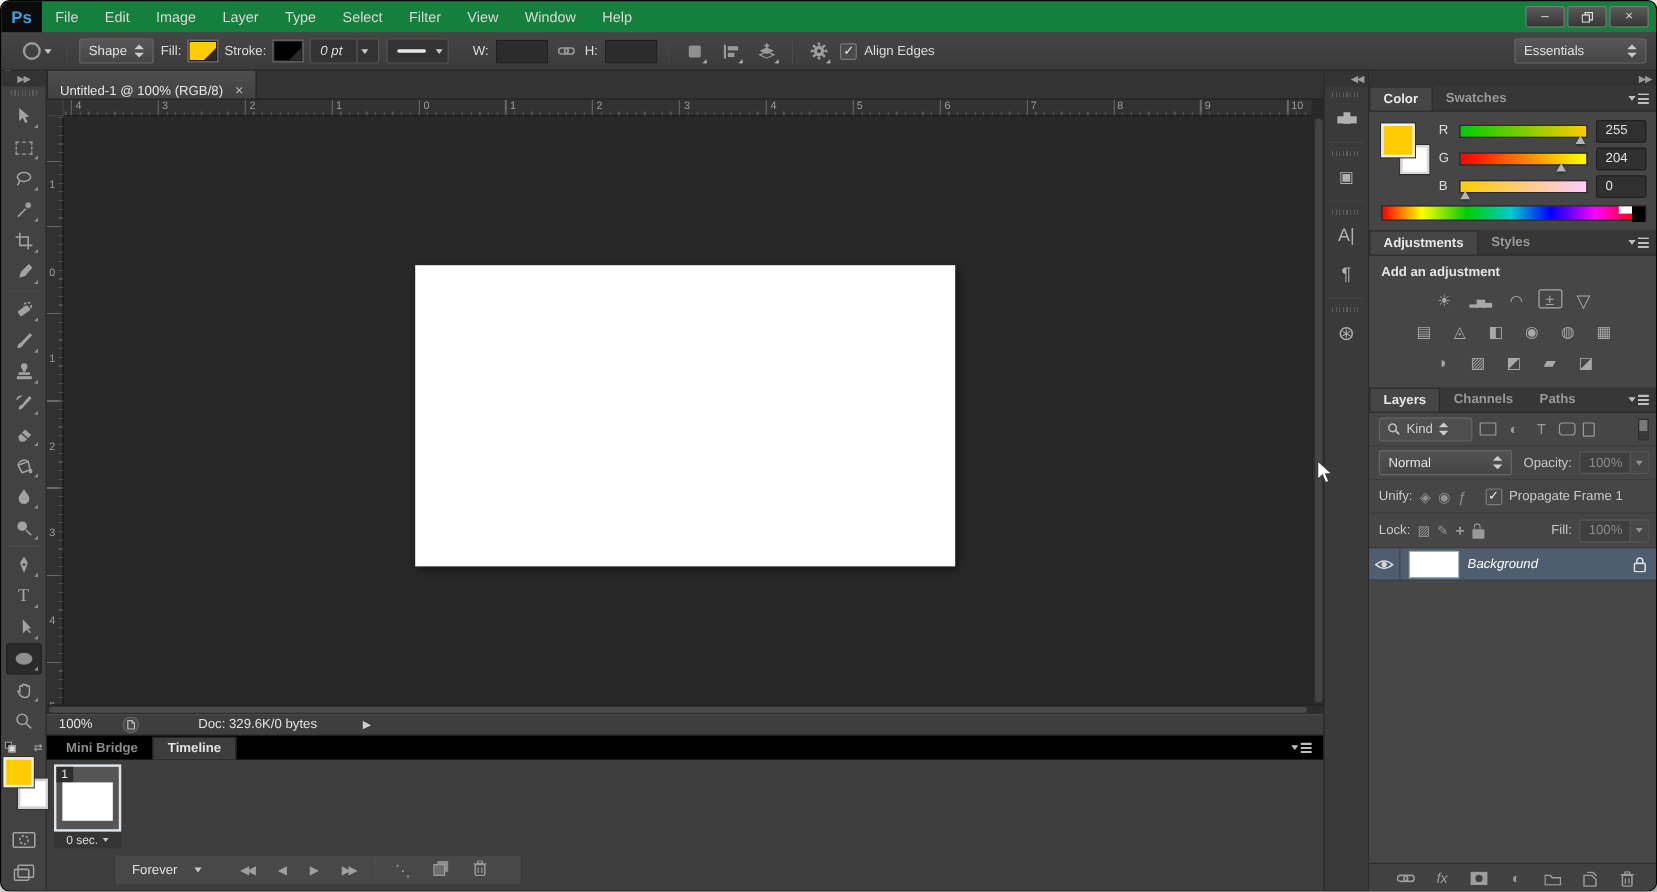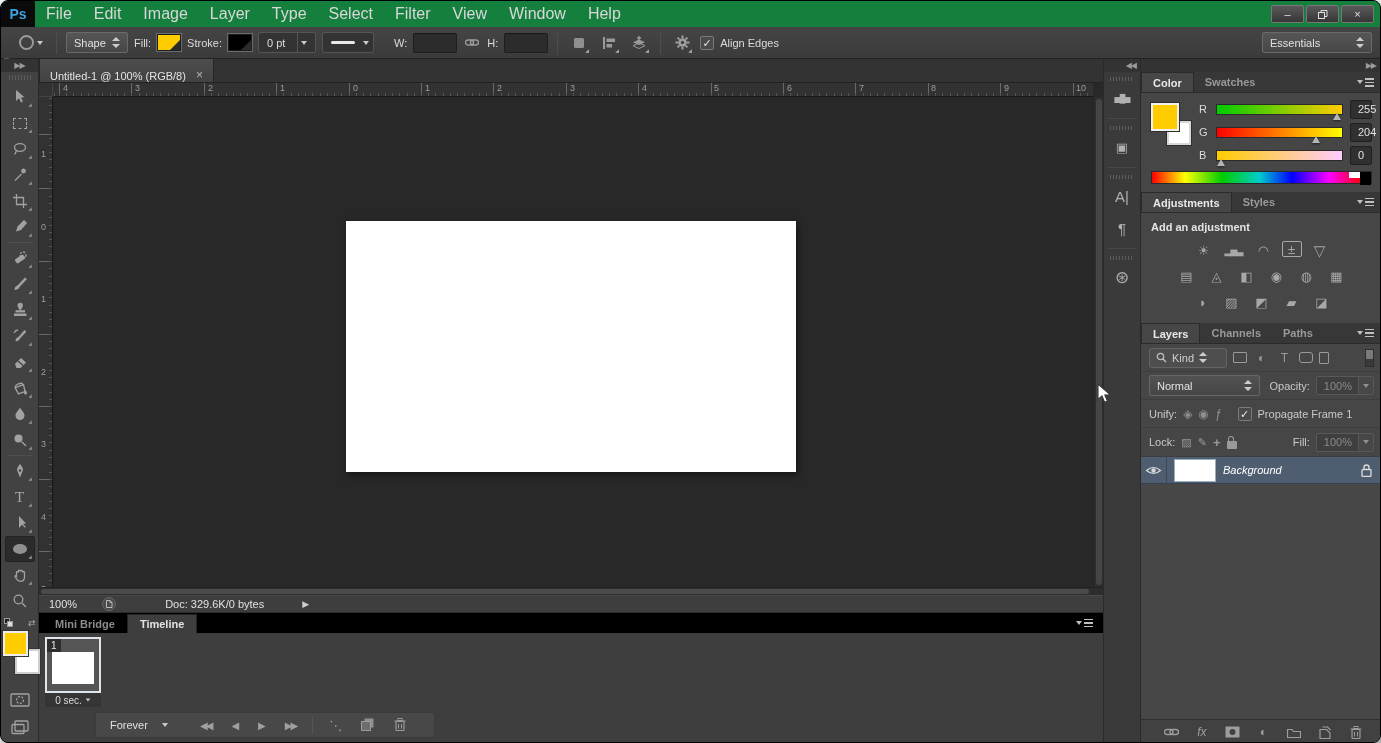--- a/index.html
+++ b/index.html
@@ -5,42 +5,42 @@
   html,body{margin:0;padding:0;background:#fff;font-family:"Liberation Sans",sans-serif;}
   *{box-sizing:border-box;}
   #window{position:relative;width:1381px;height:743px;background:#3c3c3c;border-radius:8px;
     box-shadow:3px 5px 14px rgba(0,0,0,.55);overflow:hidden;border:1px solid #000;
     font-size:11px;color:#d6d6d6;-webkit-user-select:none;}
   .abs{position:absolute;}
   
   #menubar{left:0;top:0;width:1381px;height:26px;background:#15803d;display:flex;align-items:center;}
   #ps-logo{width:34px;height:26px;display:flex;align-items:center;justify-content:center;
     color:#3da2e0;font-weight:bold;font-size:14px;background:#0b0b0b;}
-  .menu-item{padding:0 11px;height:26px;line-height:26px;color:#d8d8d8;font-size:16px;cursor:default;}
+  .menu-item{padding:0 11px;height:26px;line-height:26px;color:#d8d8d8;font-size:12px;cursor:default;}
   #win-controls{margin-left:auto;display:flex;gap:2px;padding-right:8px;}
   .win-btn{width:33px;height:18px;background:linear-gradient(#5a5a5a,#363636);border:1px solid #787878;
     border-radius:2px;display:flex;align-items:center;justify-content:center;color:#e0e0e0;font-size:11px;}
   
   #optionsbar{left:0;top:26px;width:1381px;height:32px;background:linear-gradient(#454545,#3b3b3b);
     border-bottom:1px solid #222;display:flex;align-items:center;gap:6px;padding:0 10px 0 14px;}
   #optionsbar::before{content:"";position:absolute;left:3px;top:31px;width:5px;height:22px;
     background:repeating-linear-gradient(0deg,#5b5b5b 0 1px,transparent 1px 3px);}
   .vsep{width:1px;height:22px;background:#2c2c2c;border-right:1px solid #4d4d4d;margin:0 3px;}
   .tool-preview{display:flex;align-items:center;gap:3px;padding:2px 4px;}
   .tp-circle{width:15px;height:15px;border:2px solid #9a9a9a;border-radius:50%;}
   .car{width:0;height:0;border-left:3.5px solid transparent;border-right:3.5px solid transparent;border-top:4px solid #c9c9c9;}
   .sel{display:inline-flex;align-items:center;gap:6px;background:linear-gradient(#565656,#474747);
     border:1px solid #6a6a6a;border-radius:2px;height:21px;padding:0 7px;color:#e2e2e2;}
   .updn{position:relative;width:8px;height:11px;}
   .updn::before{content:"";position:absolute;left:0;top:0;border-left:4px solid transparent;border-right:4px solid transparent;border-bottom:4px solid #ccc;}
   .updn::after{content:"";position:absolute;left:0;bottom:0;border-left:4px solid transparent;border-right:4px solid transparent;border-top:4px solid #ccc;}
   .opt-label{color:#dcdcdc;}
   .swatch{position:relative;width:24px;height:17px;border:1px solid #1d1d1d;outline:1px solid #6b6b6b;}
   .swatch::after{content:"";position:absolute;right:0;bottom:0;border-left:5px solid transparent;border-top:5px solid transparent;border-right:5px solid #2b2b2b;border-bottom:5px solid #2b2b2b;width:0;height:0;}
-  .dark-sel{display:inline-flex;align-items:center;background:#333;border:1px solid #555;border-radius:2px;height:21px;padding:0 4px 0 8px;color:#ddd;gap:8px;}
+  .dark-sel{display:inline-flex;align-items:center;background:#333;border:1px solid #555;border-radius:2px;height:21px;padding:0 4px 0 8px;color:#ddd;gap:8px;font-style:italic;}
   .dark-sel .cbtn{width:14px;height:19px;display:flex;align-items:center;justify-content:center;border-left:1px solid #555;}
   .stroke-line{width:30px;height:3px;background:#e8e8e8;border-radius:2px;}
   .txt-input{width:44px;height:20px;background:#2c2c2c;border:1px solid #1e1e1e;border-top-color:#181818;
     border-radius:2px;color:#ddd;font:11px "Liberation Sans",sans-serif;padding:0 4px;}
   .icon-btn{position:relative;display:flex;align-items:center;justify-content:center;width:24px;height:24px;}
   .icon-btn::after{content:"";position:absolute;right:1px;bottom:1px;border-left:3px solid transparent;border-top:3px solid transparent;border-right:3px solid #aaa;border-bottom:3px solid #aaa;transform:scale(.6);}
   .cb{width:14px;height:14px;background:#4a4a4a;border:1px solid #7a7a7a;border-radius:2px;color:#e6e6e6;
     font-size:11px;line-height:12px;text-align:center;}
   #workspace-sel{margin-left:auto;width:110px;justify-content:space-between;}
   
@@ -124,21 +124,21 @@
   .ptab.active{background:#464646;color:#e8e8e8;border:1px solid #2b2b2b;border-bottom:none;}
   .ptab-menu{position:absolute;right:8px;top:6px;}
   
   #color-body{padding:9px 10px 8px;position:relative;}
   #cp-fg{position:absolute;left:10px;top:10px;width:28px;height:28px;border:2px solid #f0f0f0;box-shadow:0 0 0 1px #2e2e2e;z-index:2;}
   #cp-bg{position:absolute;left:26px;top:28px;width:24px;height:24px;background:#fff;border:2px solid #d8d8d8;box-shadow:0 0 0 1px #2e2e2e;}
   .ch-row{display:flex;align-items:center;margin:0 0 9px 48px;gap:7px;height:14px;}
   .ch-label{width:10px;color:#dcdcdc;}
   .ch-track{position:relative;flex:1;height:11px;border:1px solid #2a2a2a;}
   .ch-thumb{position:absolute;bottom:-6px;width:0;height:0;border-left:4.5px solid transparent;border-right:4.5px solid transparent;border-bottom:7px solid #b5b5b5;filter:drop-shadow(0 1px 1px #222);}
-  .ch-val{width:22px;height:19px;background:#303030;border:1px solid #1f1f1f;border-radius:2px;color:#e0e0e0;display:flex;align-items:center;padding-left:7px;}
+  .ch-val{width:42px;height:19px;background:#303030;border:1px solid #1f1f1f;border-radius:2px;color:#e0e0e0;display:flex;align-items:center;padding-left:7px;}
   #spectrum{position:relative;height:13px;margin-top:2px;border:1px solid #2a2a2a;
     background:linear-gradient(90deg,#f00 0%,#ff0 15%,#0c0 32%,#0cc 49%,#00f 64%,#f0f 81%,#f00 96%);}
   #spec-white{position:absolute;right:11px;top:0;width:11px;height:6px;background:#fff;}
   #spec-black{position:absolute;right:0;top:0;width:11px;height:13px;background:#000;}
   
   #adj-body{padding:6px 8px 4px;}
   #adj-prompt{font-weight:bold;color:#e4e4e4;margin:2px 0 8px 2px;}
   .adj-row{display:flex;justify-content:center;gap:6px;margin-bottom:7px;}
   .adj-icon{width:24px;height:19px;display:flex;align-items:center;justify-content:center;color:#a8a8a8;font-size:13px;}
   

